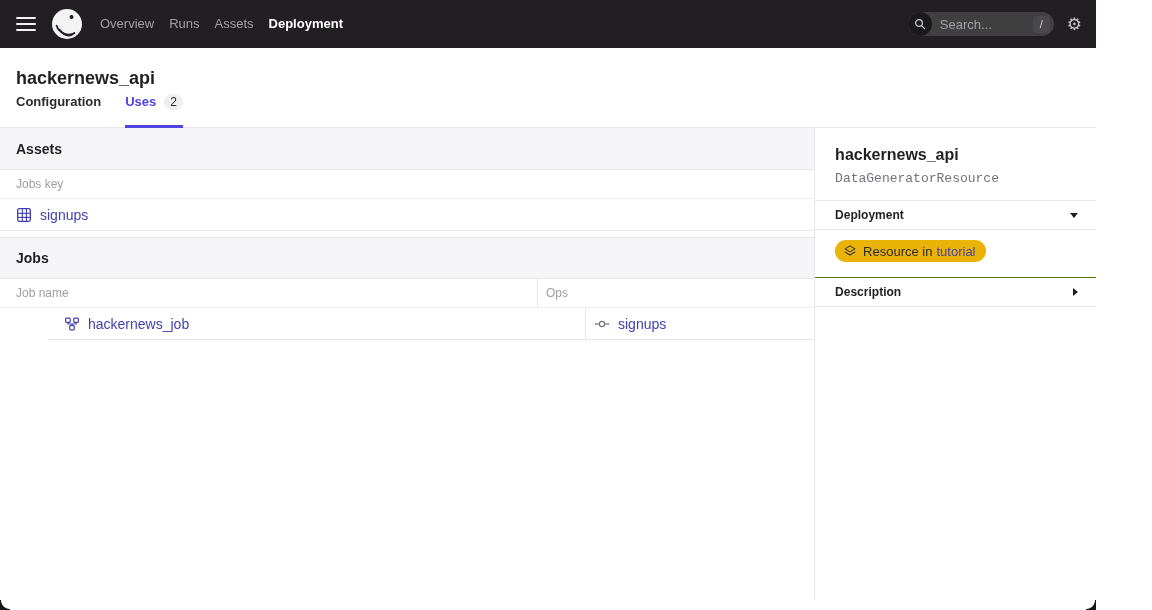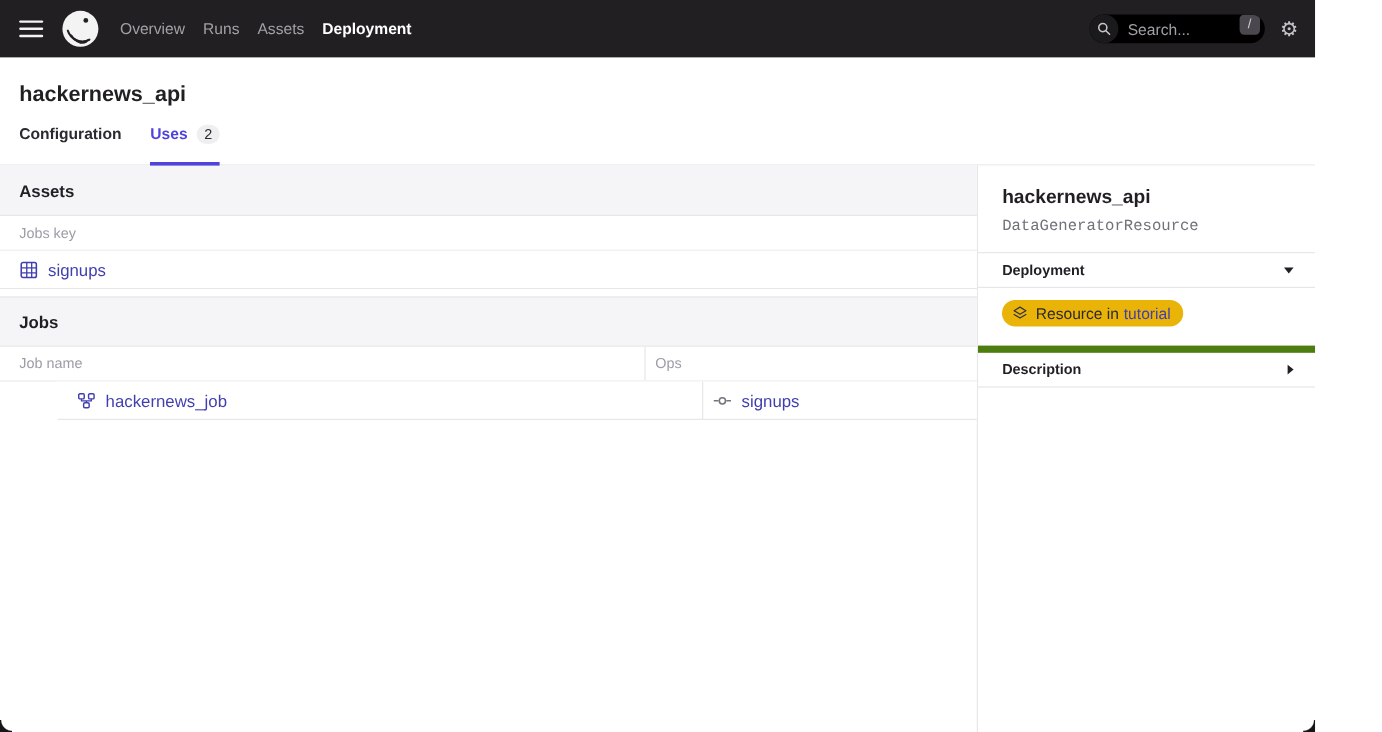--- a/index.html
+++ b/index.html
@@ -16,43 +16,43 @@
     padding:0 14px 0 16px; gap:0;
   }
   .hamburger { width:20px; height:14px; display:flex; flex-direction:column; justify-content:space-between; cursor:pointer; }
   .hamburger span { display:block; height:2px; background:#f3f2f4; border-radius:1px; }
   .logo-wrap { margin-left:14px; width:34px; height:34px; display:flex; align-items:center; justify-content:center; cursor:pointer; }
   .topnav { display:flex; gap:15px; margin-left:16px; align-items:center; }
   .topnav .navitem { font-size:13px; font-weight:500; color:#a2a0a6; cursor:pointer; line-height:48px; }
   .topnav .navitem.active { color:#ffffff; font-weight:700; }
   .topbar-spacer { flex:1; }
   .searchbar {
-    width:146px; height:24px; background:#000000; border-radius:12px;
-    display:flex; overflow:hidden;
+    width:146px; height:24px; background:#404040; border-radius:12px;
+    display:flex; align-items:center; overflow:hidden;
   }
   .search-icon-circle {
     width:24px; height:24px; border-radius:50%; background:#1a191c;
     display:flex; align-items:center; justify-content:center; flex:none;
   }
   .searchbar input {
     flex:1; min-width:0; background:transparent; border:none; outline:none;
     font-family:"Liberation Sans","DejaVu Sans",sans-serif;
     font-size:13px; color:#e6e4e9; padding:0 0 0 8px;
   }
   .searchbar input::placeholder { color:#a19fa6; }
   .slash-key {
     flex:none; margin-right:4px; min-width:17px; height:17px; border-radius:4px;
     background:#4a484e; color:#d2d0d6; font-size:11px; line-height:17px;
     text-align:center; padding:0 4px;
   }
   .gear { margin-left:13px; font-size:17px; color:#c5c3c9; cursor:pointer; line-height:1; }
   
   .page-header { background:#fff; border-bottom:1px solid #e7e7ea; padding:18px 16px 0; }
   .page-title { font-size:18px; font-weight:700; color:#221f23; line-height:24px; }
-  .tabs { display:flex; gap:24px; margin-top:14px; }
+  .tabs { display:flex; gap:24px; margin-top:4px; }
   .tab { position:relative; display:flex; align-items:center; gap:8px; padding-bottom:17px;
          font-size:13px; font-weight:700; line-height:16px; color:#2a2a31; cursor:pointer; }
   .tab.active { color:#4f43dd; }
   .tab.active::after { content:""; position:absolute; left:0; right:0; bottom:-1px; height:3px; background:#4f43dd; }
   .tab-count { background:#efeff1; color:#2a2a31; font-size:12px; font-weight:500;
                border-radius:9px; padding:1px 6px; line-height:14px; }
   
   .main { display:flex; height:472px; align-items:stretch; }
   .content { width:856px; border-right:1px solid #e7e7ea; background:#fff; }
   
@@ -222,21 +222,21 @@
       <div class="def-body">
         <span class="chip">
           <svg width="14" height="14" viewBox="0 0 16 16">
             <path d="M8 2.2 L13.6 5.6 L8 9 L2.4 5.6 Z" stroke="#35343c" stroke-width="1.2" fill="none" stroke-linejoin="round"></path>
             <path d="M2.4 9.2 L8 12.6 L13.6 9.2" stroke="#35343c" stroke-width="1.2" fill="none" stroke-linejoin="round" stroke-linecap="round"></path>
           </svg>
           <span>Resource in</span>
           <span class="chip-link" style="margin-left:-2px;">tutorial</span>
         </span>
       </div>
-      <div class="collapse-header" style="border-top:6px solid #4d7c0f;">
+      <div class="collapse-header" style="border-top:1px solid #4d7c0f;">
         <span>Description</span>
         <span class="caret-right"></span>
       </div>
     </div>
   </div>
 
   <div class="corner left"></div>
   <div class="corner right"></div>
 </div>
 

